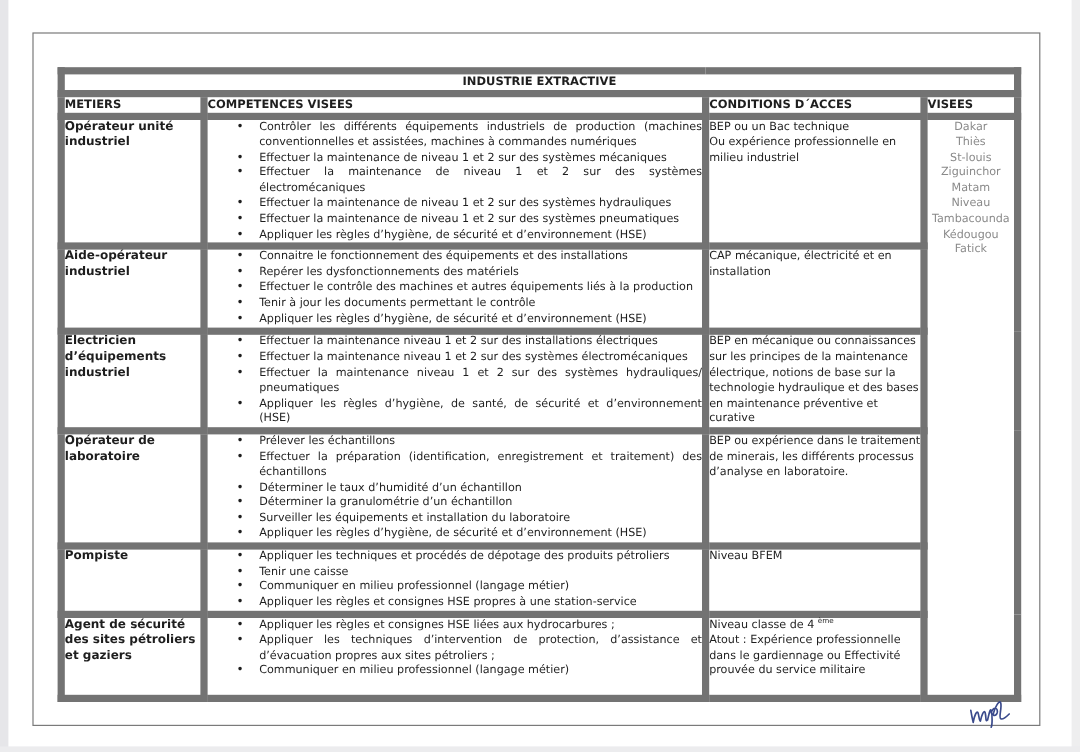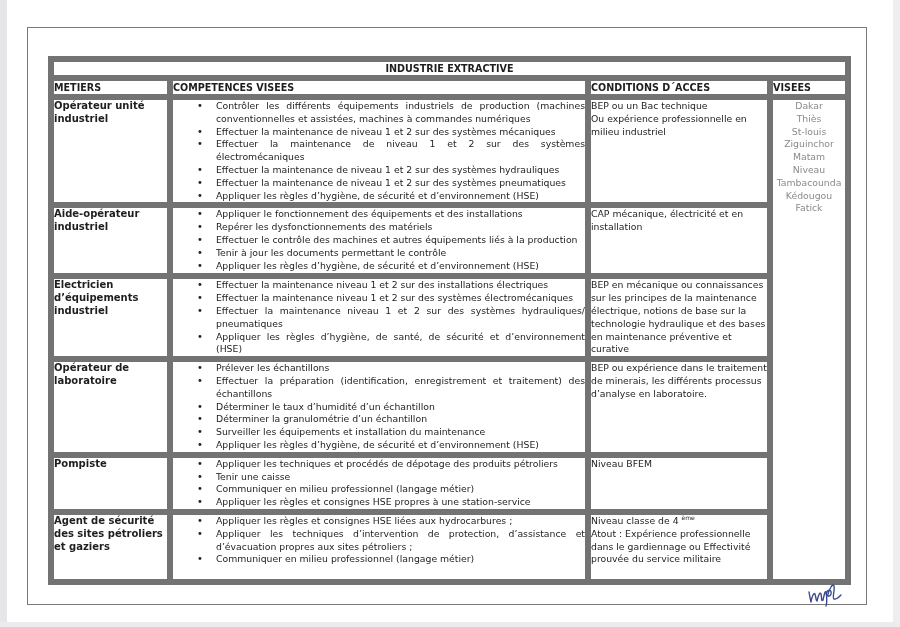--- a/index.html
+++ b/index.html
@@ -99,21 +99,21 @@
       <span class="region-name">Tambacounda</span>
       <span class="region-name">Kédougou</span>
       <span class="region-name">Fatick</span>
     </td>
   </tr>
 
   <tr class="r2">
     <td class="metier">Aide-opérateur industriel</td>
     <td class="comp">
       <ul class="bullets">
-        <li>Appliquer le fonctionnement des équipements et des installations</li>
+        <li>Connaitre le fonctionnement des équipements et des installations</li>
         <li>Repérer les dysfonctionnements des matériels</li>
         <li>Effectuer le contrôle des machines et autres équipements liés à la production</li>
         <li> Tenir à jour les documents permettant le contrôle</li>
         <li>Appliquer les règles d’hygiène, de sécurité et d’environnement (HSE)</li>
       </ul>
     </td>
     <td class="cond">
       <div>CAP mécanique, électricité et en installation</div>
     </td>
   </tr>
@@ -134,21 +134,21 @@
   </tr>
 
   <tr class="r4">
     <td class="metier">Opérateur de laboratoire</td>
     <td class="comp">
       <ul class="bullets">
         <li>Prélever les échantillons</li>
         <li>Effectuer la préparation (identification, enregistrement et traitement) des échantillons</li>
         <li>Déterminer le taux d’humidité d’un échantillon</li>
         <li>Déterminer la granulométrie d’un échantillon</li>
-        <li>Surveiller les équipements et installation du maintenance</li>
+        <li>Surveiller les équipements et installation du laboratoire</li>
         <li>Appliquer les règles d’hygiène, de sécurité et d’environnement (HSE)</li>
       </ul>
     </td>
     <td class="cond">
       <div>BEP ou expérience dans le traitement de minerais, les différents processus d’analyse en laboratoire.</div>
     </td>
   </tr>
 
   <tr class="r5">
     <td class="metier">Pompiste</td>

